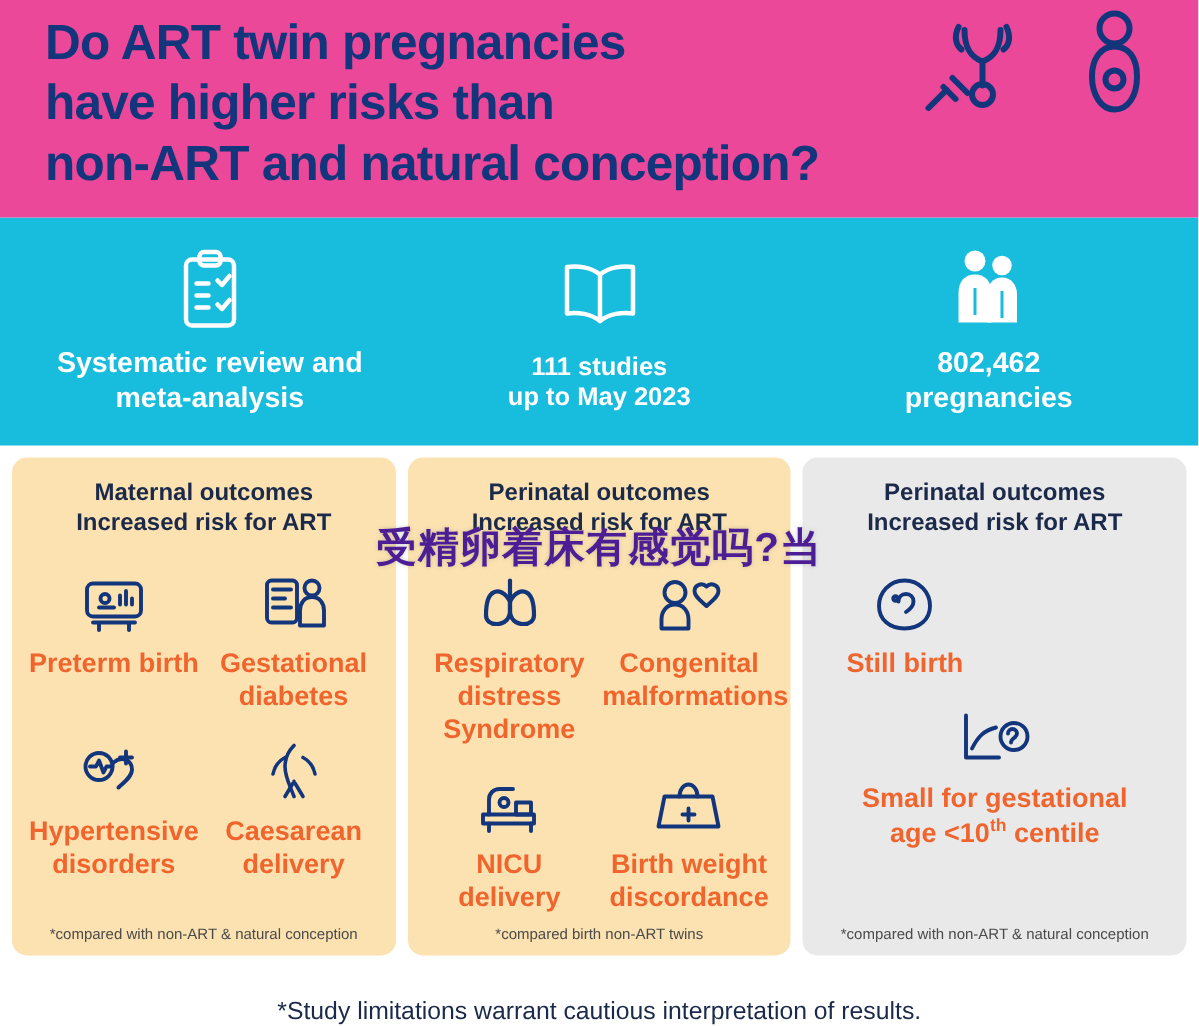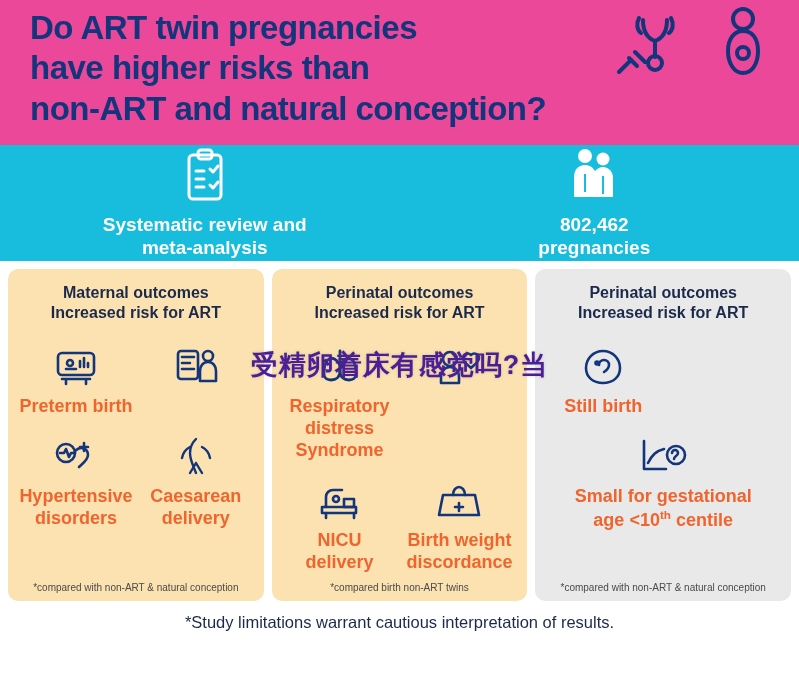--- a/index.html
+++ b/index.html
@@ -39,21 +39,21 @@
     right: 30px;
     top: 6px;
     display: flex;
     align-items: flex-start;
     gap: 14px;
   }
 
   
   .stats {
     background: #18BCDC;
-    height: 116px;
+    height: 152px;
     display: flex;
     align-items: center;
     justify-content: space-around;
     padding: 0 10px;
     box-sizing: border-box;
   }
   .stat {
     flex: 1;
     text-align: center;
     color: #ffffff;
@@ -137,21 +137,21 @@
     text-align: center;
     font-size: 10px;
     color: #4A4A4A;
     padding-bottom: 2px;
   }
 
   .footnote {
     text-align: center;
     font-size: 16.5px;
     color: #1B2A4A;
-    padding-top: 12px;
+    padding-top: 28px;
   }
 
   
   .watermark {
     position: absolute;
     left: 0;
     right: 0;
     top: 347px;
     text-align: center;
     font-size: 27px;
@@ -212,20 +212,32 @@
           <path d="M14 24h8M14 32h8M14 40h8"></path>
           <path d="M28 22l3 3 5-6"></path>
           <path d="M28 38l3 3 5-6"></path>
         </g>
       </svg>
     </div>
     <div class="stat-label big">Systematic review and
 meta-analysis</div>
   </div>
 
+  <div class="stat">
+    <div class="stat-icon">
+      <svg width="56" height="50" viewBox="0 0 56 50">
+        <g fill="none" stroke="#ffffff" stroke-width="3" stroke-linecap="round" stroke-linejoin="round">
+          <path d="M28 12C22 7 13 6 6 7v31c7-1 16 0 22 5 6-5 15-6 22-5V7c-7-1-16 0-22 5z"></path>
+          <path d="M28 12v31"></path>
+        </g>
+      </svg>
+    </div>
+    <div class="stat-label">111 studies
+up to May 2023</div>
+  </div>
 
   <div class="stat">
     <div class="stat-icon">
       <svg width="50" height="58" viewBox="0 0 50 58">
         <g fill="#ffffff">
           <circle cx="16" cy="10" r="7"></circle>
           <path d="M16 19c-7 0-11 5-11 12v20h22V31c0-7-4-12-11-12z"></path>
           <circle cx="34" cy="13" r="6.5"></circle>
           <path d="M34 21c-6 0-10 5-10 11v19h20V32c0-6-4-11-10-11z"></path>
         </g>
@@ -266,20 +278,22 @@
         <div class="item-icon">
           <svg width="52" height="46" viewBox="0 0 52 46">
             <g fill="none" stroke="#13357B" stroke-width="2.6" stroke-linecap="round" stroke-linejoin="round">
               <rect x="8" y="8" width="20" height="28" rx="3"></rect>
               <path d="M12 14h12M12 20h8M12 26h12"></path>
               <circle cx="38" cy="13" r="5"></circle>
               <path d="M38 19c-5 0-8 4-8 9v10h16V28c0-5-3-9-8-9z"></path>
             </g>
           </svg>
         </div>
+        <div class="item-label">Gestational
+diabetes</div>
       </div>
 
       <div class="item">
         <div class="item-icon">
           <svg width="52" height="46" viewBox="0 0 52 46">
             <g fill="none" stroke="#13357B" stroke-width="2.6" stroke-linecap="round" stroke-linejoin="round">
               <circle cx="16" cy="20" r="9"></circle>
               <path d="M10 20h4l2-4 3 8 2-4h4"></path>
               <path d="M25 18c6-6 13-2 13 4 0 5-6 9-9 12"></path>
               <path d="M34 10v8M30 14h8"></path>
@@ -331,20 +345,22 @@
       <div class="item">
         <div class="item-icon">
           <svg width="52" height="46" viewBox="0 0 52 46">
             <g fill="none" stroke="#13357B" stroke-width="2.6" stroke-linecap="round" stroke-linejoin="round">
               <circle cx="17" cy="16" r="7"></circle>
               <path d="M17 24c-6 0-9 5-9 10v6h18v-6c0-5-3-10-9-10z"></path>
               <path d="M38 12c-3-3-8-1-8 3 0 4 5 7 8 10 3-3 8-6 8-10 0-4-5-6-8-3z"></path>
             </g>
           </svg>
         </div>
+        <div class="item-label">Congenital
+malformations</div>
       </div>
 
       <div class="item">
         <div class="item-icon">
           <svg width="52" height="46" viewBox="0 0 52 46">
             <g fill="none" stroke="#13357B" stroke-width="2.6" stroke-linecap="round" stroke-linejoin="round">
               <path d="M8 30h34v6H8z"></path>
               <path d="M12 30V20c0-4 3-7 7-7h9"></path>
               <circle cx="22" cy="22" r="3"></circle>
               <path d="M30 22h10v8H30z"></path>

